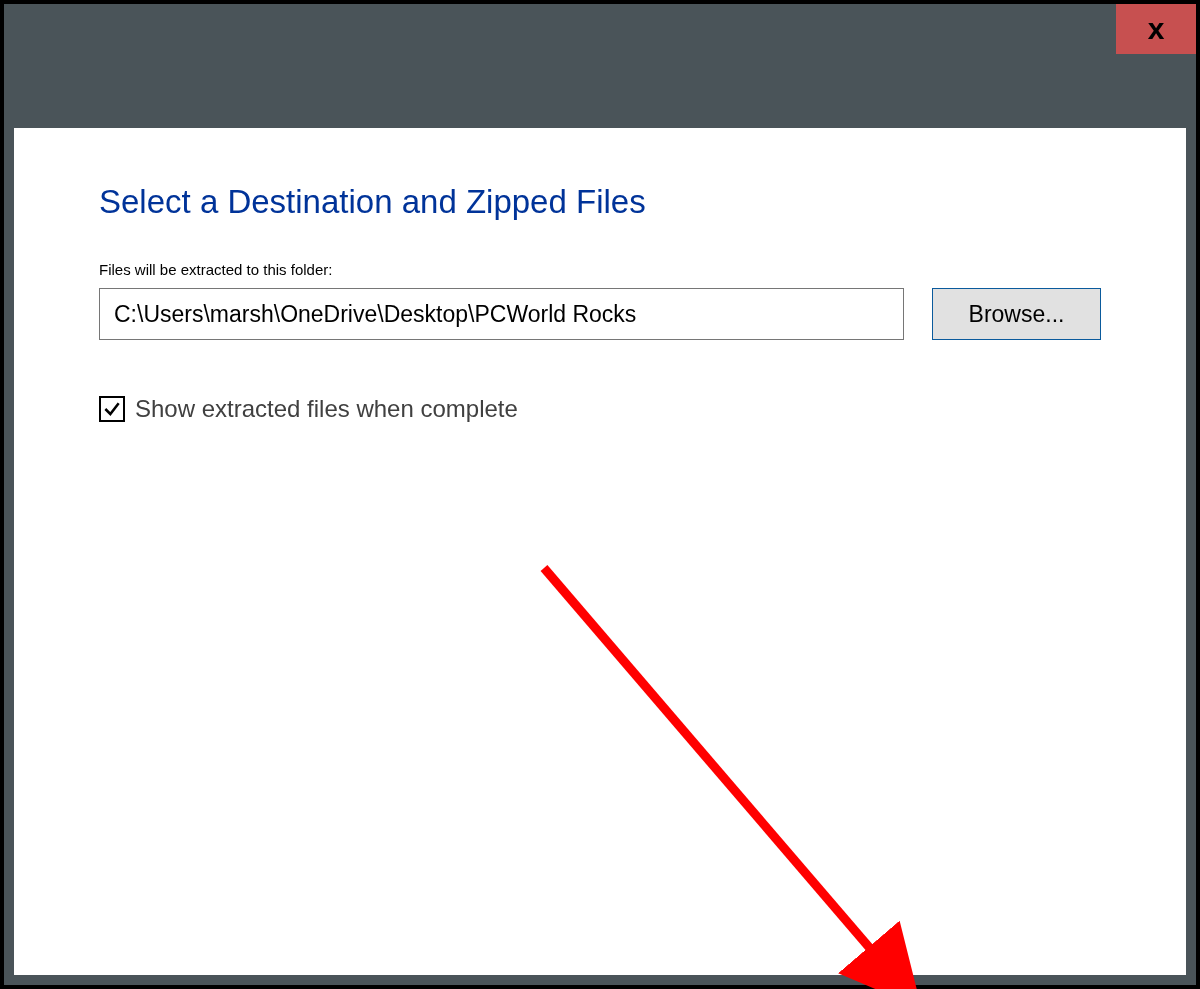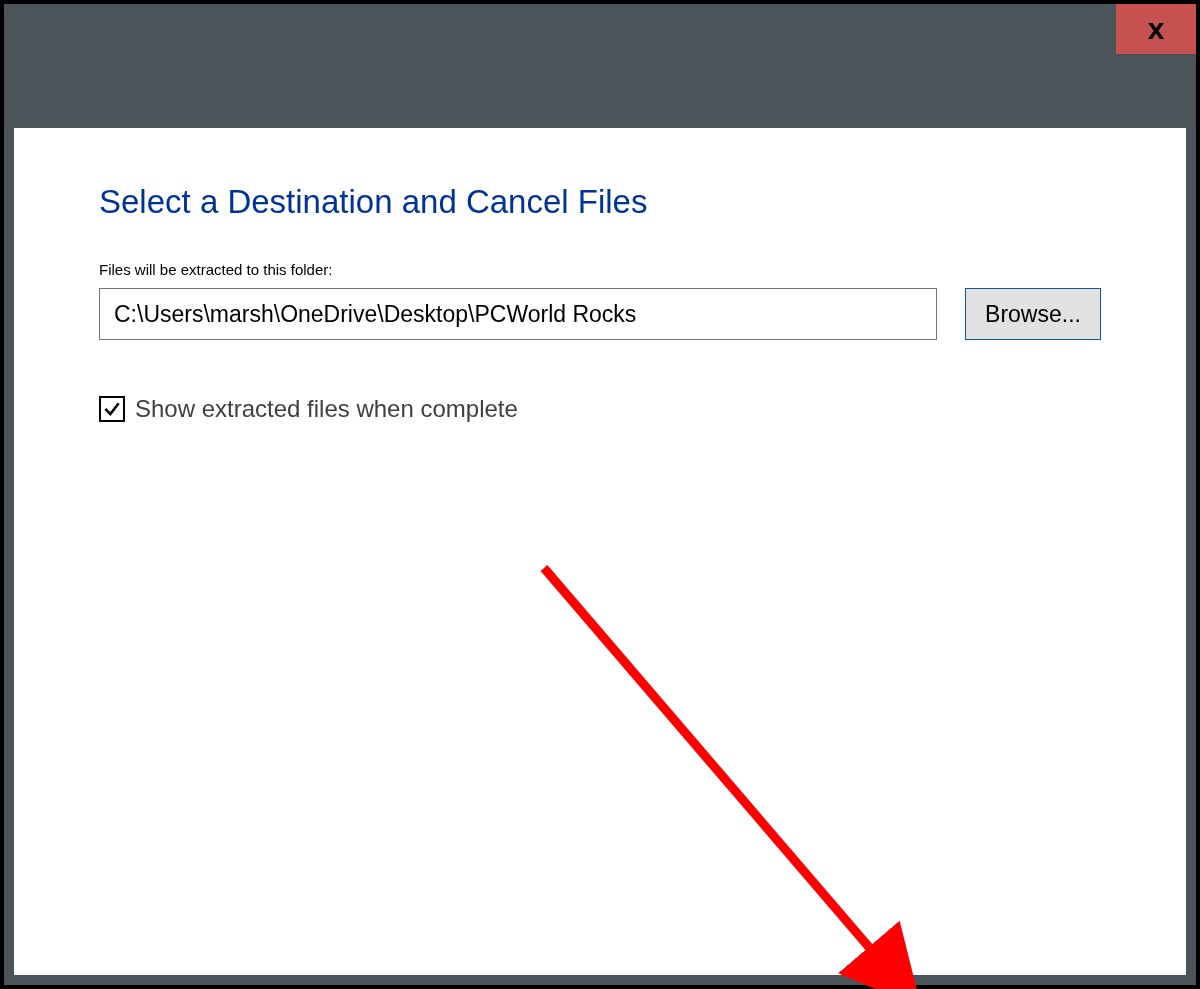--- a/index.html
+++ b/index.html
@@ -96,21 +96,21 @@
     flex: 1;
     height: 52px;
     border: 1px solid #767676;
     padding: 0 14px;
     font-size: 23px;
     font-family: inherit;
     color: #000;
     background: #fff;
   }
   .browse-btn {
-    width: 136px;
+    width: 169px;
     height: 52px;
     background: #e1e1e1;
     border: 1px solid #0a5a9c;
     font-size: 23px;
     font-family: inherit;
     color: #000;
     cursor: pointer;
   }
   .checkbox-row {
     display: flex; align-items: center;
@@ -165,21 +165,21 @@
 <div class="outer">
 
   <div class="close-btn">
     <span>x</span>
   </div>
 
 
   <div class="client">
 
     <div class="content">
-      <h1 class="heading">Select a Destination and Cancel Files</h1>
+      <h1 class="heading">Select a Destination and Zipped Files</h1>
 
       <div class="label">Files will be extracted to this folder:</div>
 
       <div class="path-row">
         <input type="text" class="path-input" value="C:\Users\marsh\OneDrive\Desktop\PCWorld Rocks" style="">
         <button class="browse-btn">Browse...</button>
       </div>
 
       <label class="checkbox-row">
         <span class="chk">

